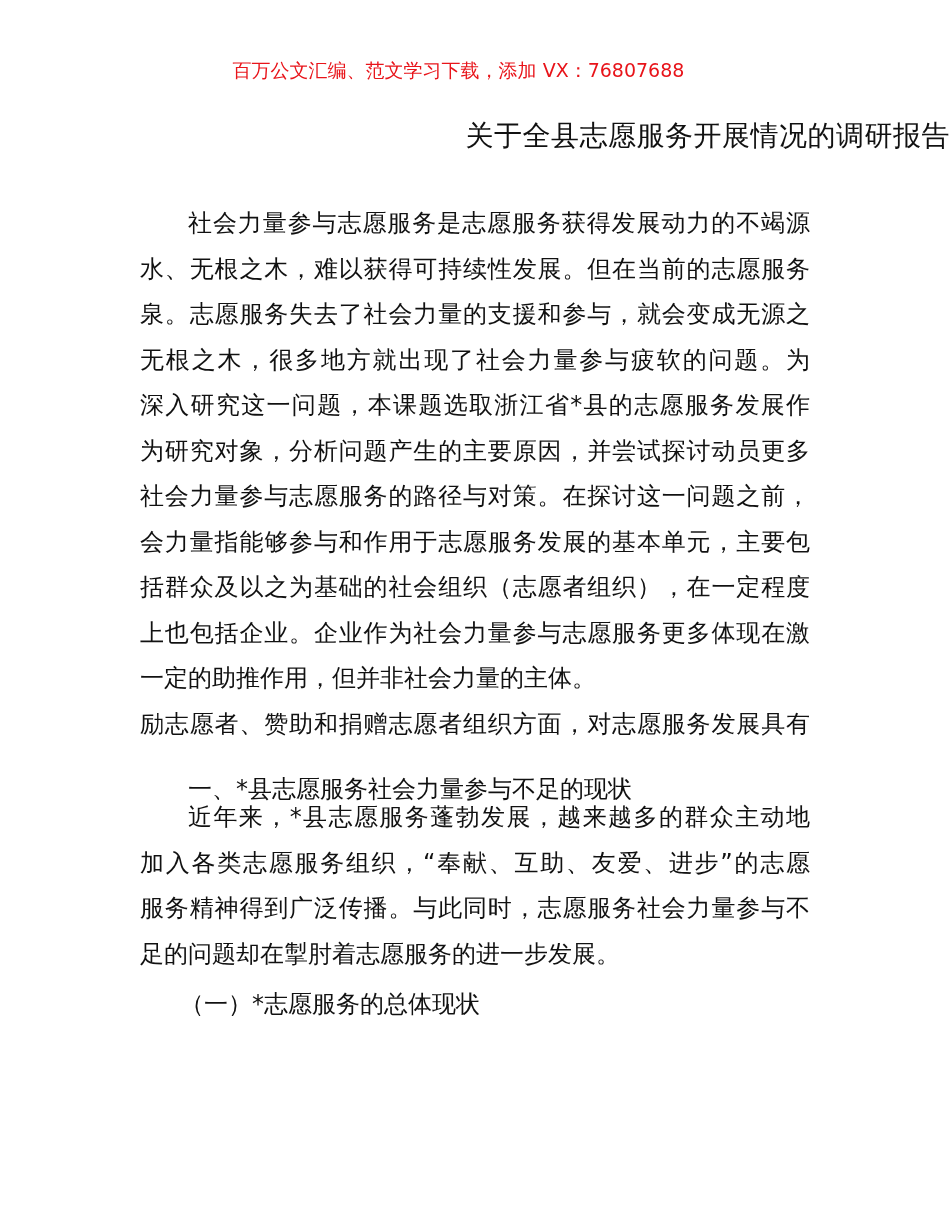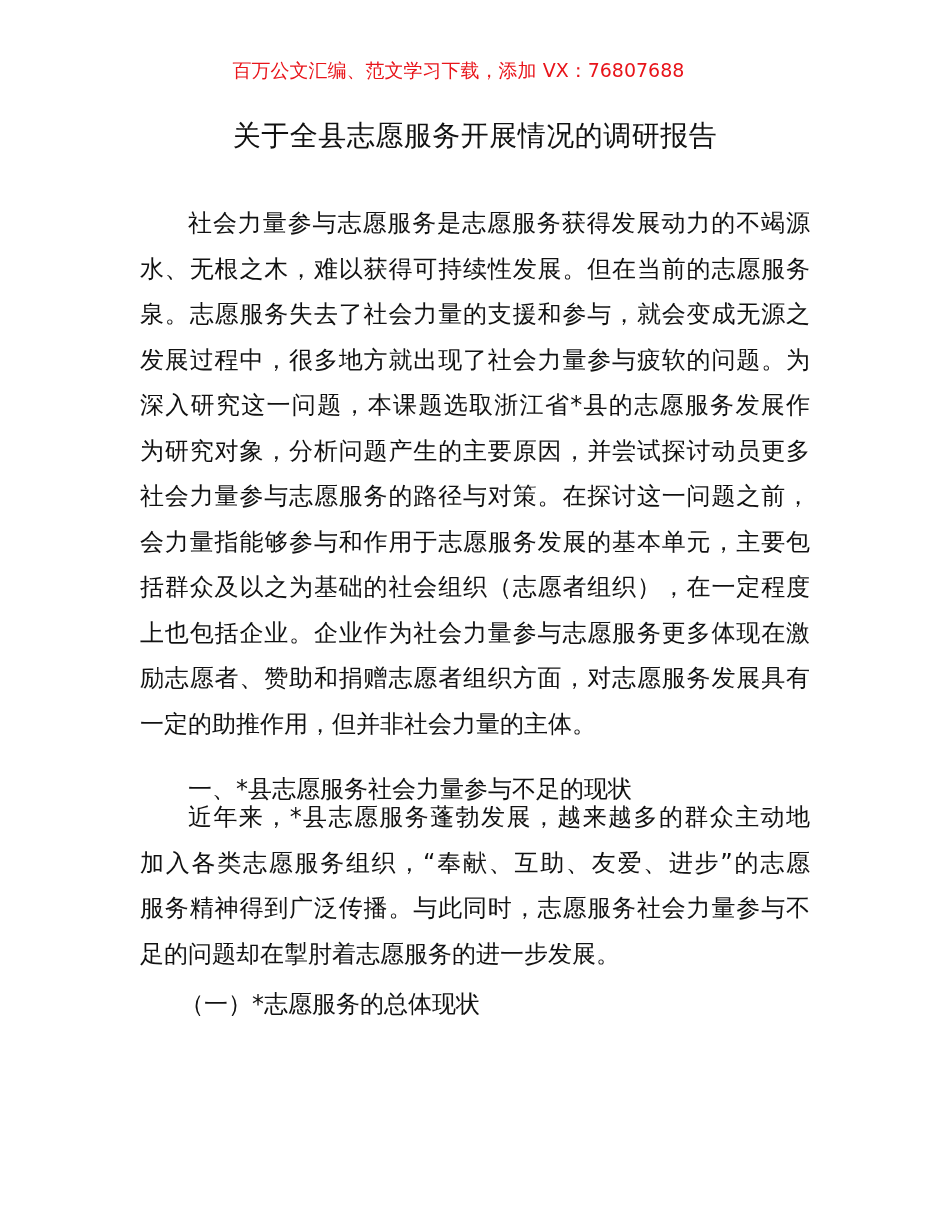--- a/index.html
+++ b/index.html
@@ -24,21 +24,21 @@
       font-size: 19px;
       line-height: 28px;
       color: #e8141a;
       letter-spacing: 0px;
     }
     .doc-title {
       position: absolute;
       top: 114px;
       left: 0;
       width: 950px;
-      text-align: center;
+      text-align: right;
       font-size: 28px;
       line-height: 44px;
       color: #111111;
       letter-spacing: 0.5px;
     }
     .body-text {
       position: absolute;
       left: 140px;
       width: 670px;
       font-size: 24px;
@@ -72,29 +72,29 @@
 <body>
 
 <div class="header-banner">百万公文汇编、范文学习下载，添加 VX：76807688</div>
 
 <div class="doc-title">关于全县志愿服务开展情况的调研报告</div>
 
 <div class="body-text" style="top:169px;margin-top:32px;">
   <span class="line indent">社会力量参与志愿服务是志愿服务获得发展动力的不竭源</span>
   <span class="line">水、无根之木，难以获得可持续性发展。但在当前的志愿服务</span>
   <span class="line">泉。志愿服务失去了社会力量的支援和参与，就会变成无源之</span>
-  <span class="line">发展过程中，很多地方就出现了社会力量参与疲软的问题。为</span>
+  <span class="line">无根之木，很多地方就出现了社会力量参与疲软的问题。为</span>
   <span class="line">深入研究这一问题，本课题选取浙江省*县的志愿服务发展作</span>
   <span class="line">为研究对象，分析问题产生的主要原因，并尝试探讨动员更多</span>
   <span class="line">社会力量参与志愿服务的路径与对策。在探讨这一问题之前，</span>
   <span class="line">会力量指能够参与和作用于志愿服务发展的基本单元，主要包</span>
   <span class="line">括群众及以之为基础的社会组织（志愿者组织），在一定程度</span>
   <span class="line">上也包括企业。企业作为社会力量参与志愿服务更多体现在激</span>
+  <span class="line last">一定的助推作用，但并非社会力量的主体。</span>
   <span class="line">励志愿者、赞助和捐赠志愿者组织方面，对志愿服务发展具有</span>
-  <span class="line last">一定的助推作用，但并非社会力量的主体。</span>
 </div>
 
 <div class="heading-line" style="top:743px;margin-top:24px;">一、*县志愿服务社会力量参与不足的现状</div>
 
 <div class="body-text" style="top:795px;">
   <span class="line indent">近年来，*县志愿服务蓬勃发展，越来越多的群众主动地</span>
   <span class="line">加入各类志愿服务组织，“奉献、互助、友爱、进步”的志愿</span>
   <span class="line">服务精神得到广泛传播。与此同时，志愿服务社会力量参与不</span>
   <span class="line last">足的问题却在掣肘着志愿服务的进一步发展。</span>
 </div>

